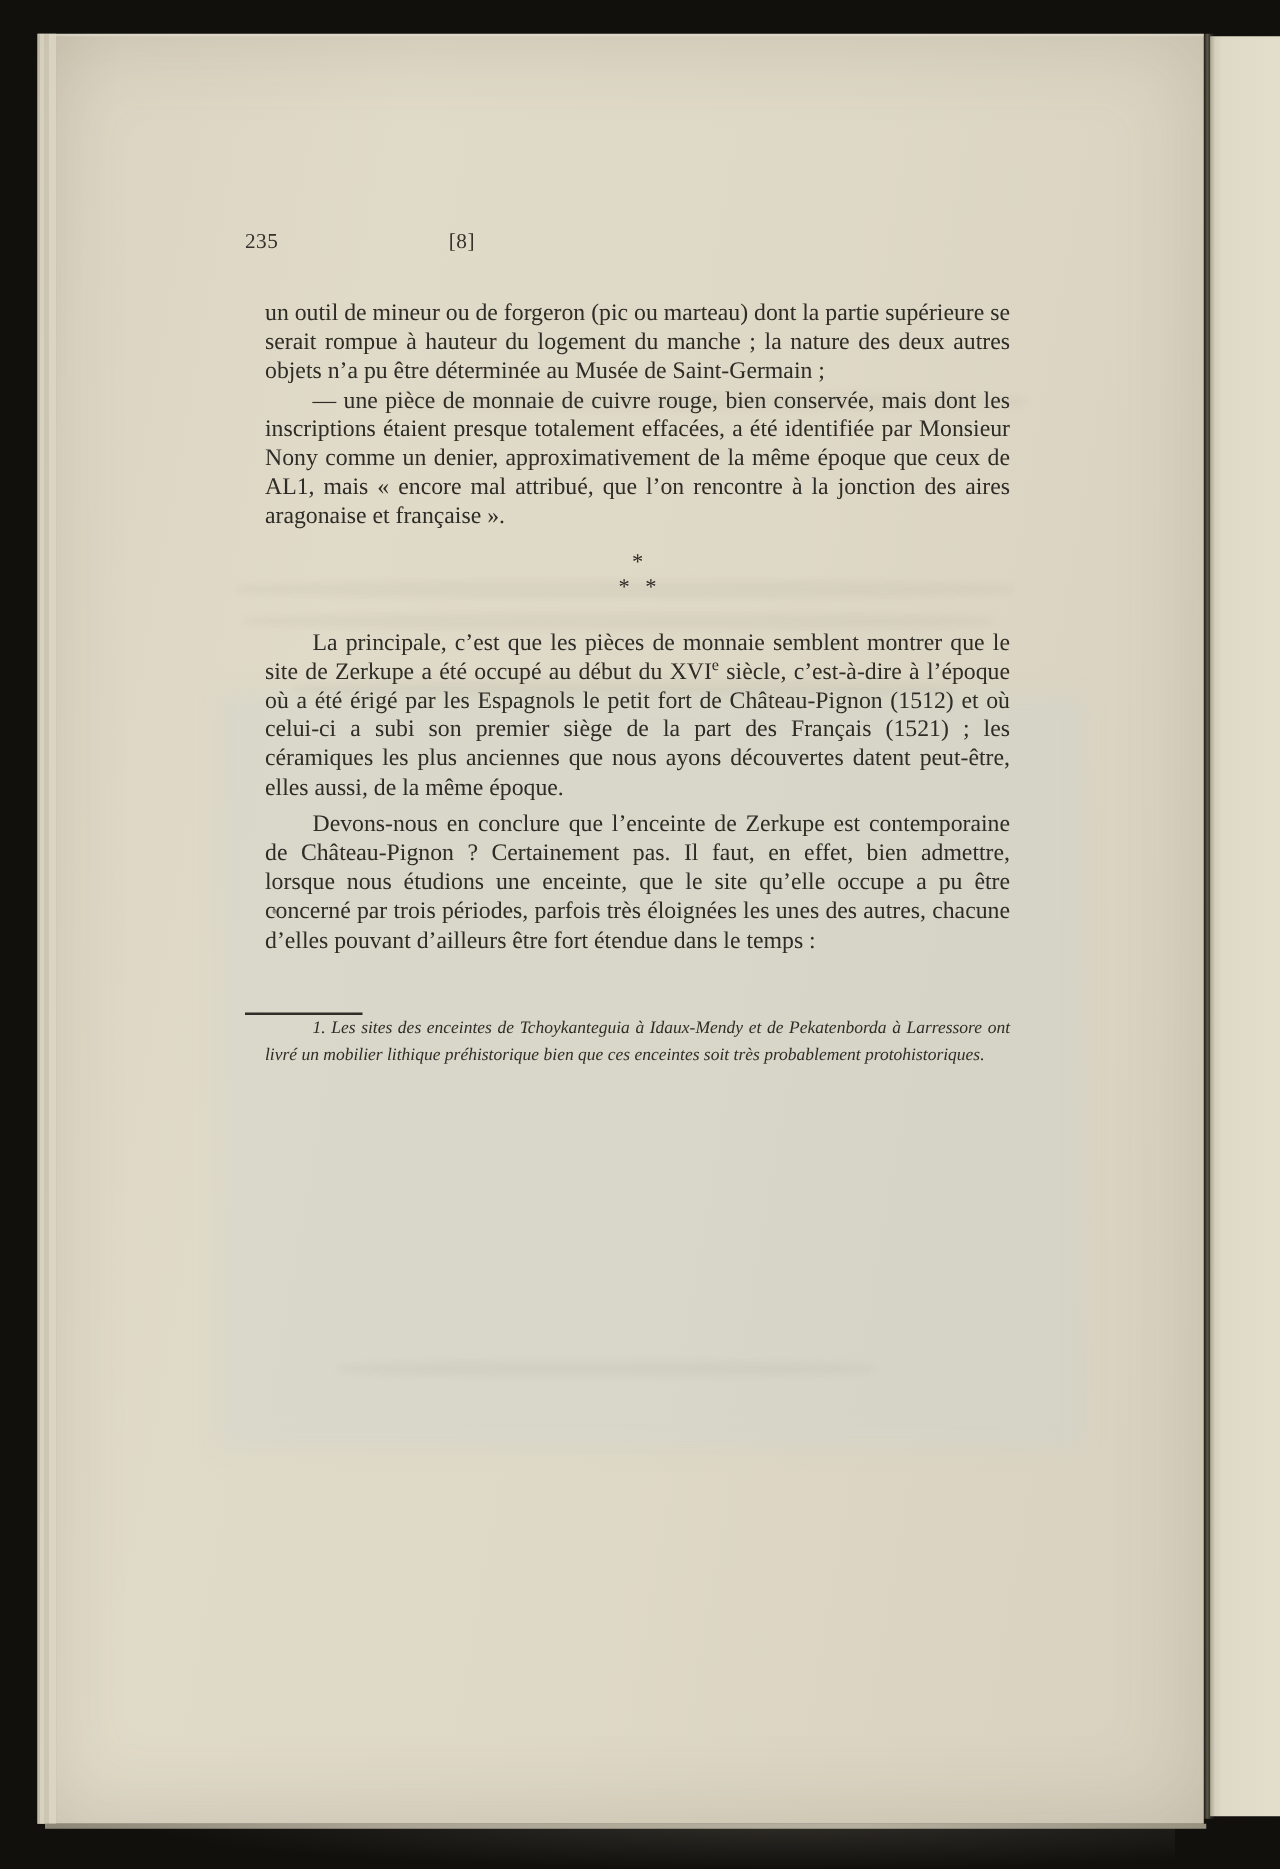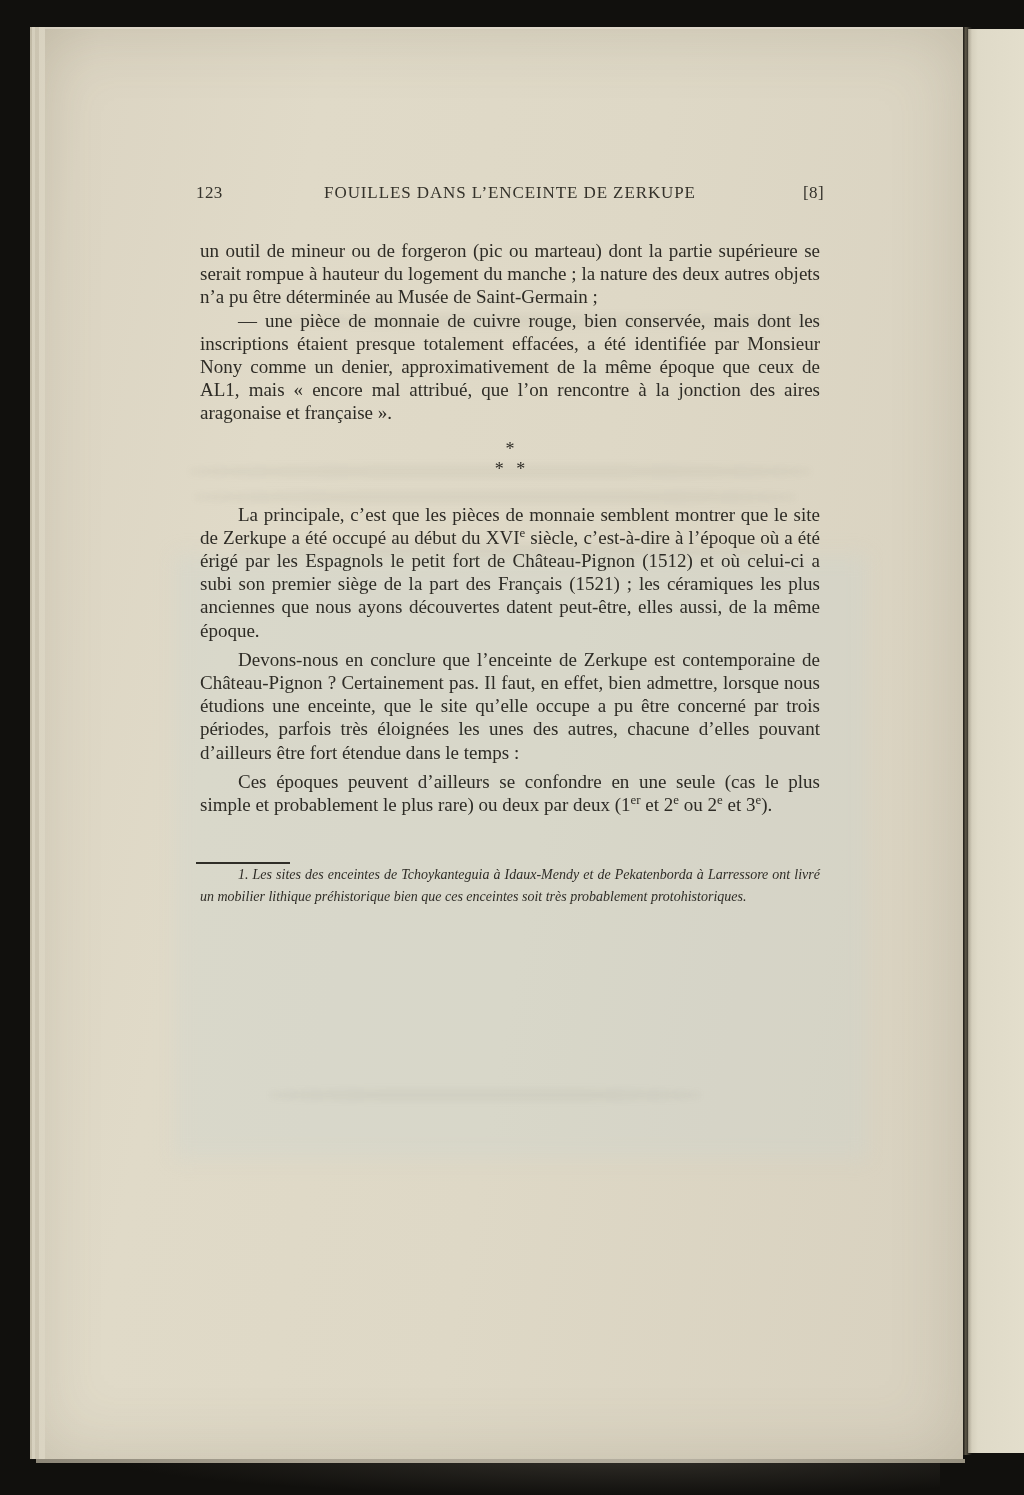--- a/index.html
+++ b/index.html
@@ -36,21 +36,21 @@
 
   .content{position:absolute;left:166px;top:156px;width:628px;color:#2e2c26;}
   .running-head{display:flex;align-items:baseline;font-size:17px;color:#34322b;
                 letter-spacing:.4px;margin-bottom:36px;}
   .rh-num{width:92px;}
   .rh-title{flex:1;text-align:center;letter-spacing:.9px;}
   .rh-ref{width:92px;text-align:right;}
 
   .bodytext{font-size:19px;line-height:23.2px;text-align:justify;hyphens:auto;
             color:#2e2c26;}
-  .bodytext p{margin:0 4px 6px;text-indent:38px;}
+  .bodytext p{margin:0 16px 6px;text-indent:38px;}
   .bodytext p.cont{text-indent:0;margin-bottom:0;}
   .bodytext p.dash{margin-bottom:0;}
   #grpB p:last-child{margin-bottom:0;}
   sup{font-size:.68em;line-height:0;vertical-align:super;}
 
   .sep{text-align:center;font-size:18px;line-height:20px;margin:14px 0 24px;color:#2e2c26;}
   .sep .l2{word-spacing:8px;}
 
   .fn-rule{margin-top:46px;width:94px;border-top:2px solid #2f2d27;}
   .footnote{font-size:14px;line-height:21.8px;margin:27px 0 0;text-indent:38px;
@@ -68,40 +68,38 @@
     <div class="tint"></div>
     <div class="smudge" style="left:250px;top:288px;width:540px;height:12px;"></div>
     <div class="smudge" style="left:160px;top:438px;width:620px;height:13px;"></div>
     <div class="smudge" style="left:165px;top:464px;width:600px;height:12px;"></div>
     <div class="smudge" style="left:205px;top:518px;width:530px;height:12px;"></div>
     <div class="smudge" style="left:240px;top:1062px;width:430px;height:12px;"></div>
     <div class="speck"></div>
 
     <div class="content">
       <header class="running-head">
-        <span class="rh-num">123</span>
-        <span class="rh-title">FOUILLES DANS L’ENCEINTE DE ZERKUPE</span>
+        <span class="rh-num">235</span>
         <span class="rh-ref">[8]</span>
       </header>
 
       <div class="bodytext">
         <div id="grpA">
             <p class="cont">un outil de mineur ou de forgeron (pic ou marteau) dont la partie supérieure se serait rompue à hauteur du logement du manche&nbsp;; la nature des deux autres objets n’a pu être déterminée au Musée de Saint-Germain&nbsp;;</p>
             <p class="dash">—&nbsp;une pièce de monnaie de cuivre rouge, bien conservée, mais dont les inscriptions étaient presque totalement effacées, a été identifiée par Monsieur Nony comme un denier, approximativement de la même époque que ceux de AL1, mais «&nbsp;encore mal attribué, que l’on rencontre à la jonction des aires aragonaise et française&nbsp;».</p>
           </div>
 
         <div class="sep">
           <div class="l1">*</div>
           <div class="l2">* *</div>
         </div>
 
         <div id="grpB">
             <p class="norm">La principale, c’est que les pièces de monnaie semblent montrer que le site de Zerkupe a été occupé au début du XVI<sup>e</sup> siècle, c’est-à-dire à l’époque où a été érigé par les Espagnols le petit fort de Château-Pignon (1512) et où celui-ci a subi son premier siège de la part des Français (1521)&nbsp;; les céramiques les plus anciennes que nous ayons découvertes datent peut-être, elles aussi, de la même époque.</p>
             <p class="norm">Devons-nous en conclure que l’enceinte de Zerkupe est contemporaine de Château-Pignon&nbsp;? Certainement pas. Il faut, en effet, bien admettre, lorsque nous étudions une enceinte, que le site qu’elle occupe a pu être concerné par trois périodes, parfois très éloignées les unes des autres, chacune d’elles pouvant d’ailleurs être fort étendue dans le temps&nbsp;:</p>
-            <p class="norm">Ces époques peuvent d’ailleurs se confondre en une seule (cas le plus simple et probablement le plus rare) ou deux par deux (1<sup>er</sup> et 2<sup>e</sup> ou 2<sup>e</sup> et 3<sup>e</sup>).</p>
           </div>
 
         <div class="fn-rule"></div>
         <p class="footnote" id="footnote">1.&nbsp;Les sites des enceintes de Tchoykanteguia à Idaux-Mendy et de Pekatenborda à Larressore ont livré un mobilier lithique préhistorique bien que ces enceintes soit très probablement protohistoriques.</p>
       </div>
     </div>
   </div>
 </div>
 
 </body></html>

